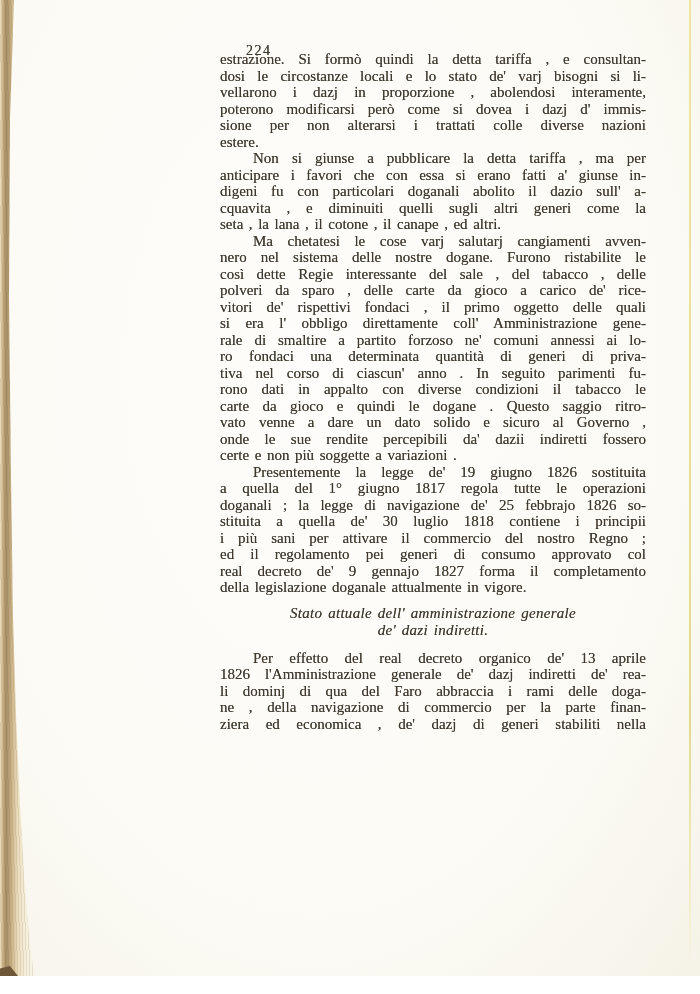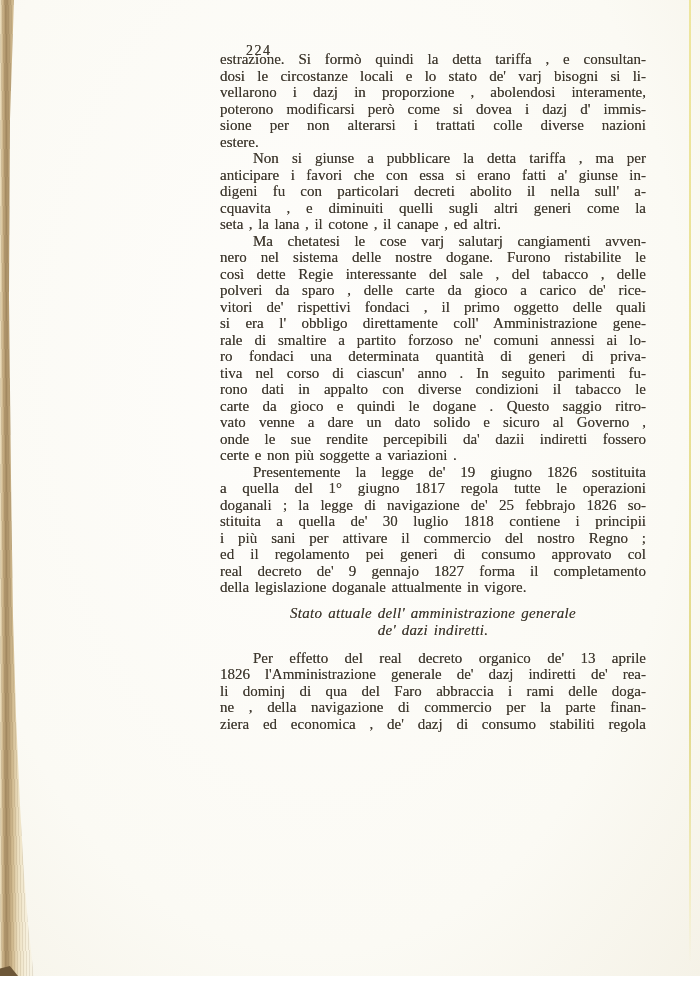--- a/index.html
+++ b/index.html
@@ -79,21 +79,21 @@
         <div class="line just">estrazione. Si formò quindi la detta tariffa , e consultan-</div>
         <div class="line just">dosi le circostanze locali e lo stato de' varj bisogni si li-</div>
         <div class="line just">vellarono i dazj in proporzione , abolendosi interamente,</div>
         <div class="line just">poterono modificarsi però come si dovea i dazj d' immis-</div>
         <div class="line just">sione per non alterarsi i trattati colle diverse nazioni</div>
         <div class="line">estere.</div>
       </div>
       <div class="paragraph">
         <div class="line just indent">Non si giunse a pubblicare la detta tariffa , ma per</div>
         <div class="line just">anticipare i favori che con essa si erano fatti a' giunse in-</div>
-        <div class="line just">digeni fu con particolari decreti abolito il nella sull' a-</div>
+        <div class="line just">digeni fu con particolari doganali abolito il dazio sull' a-</div>
         <div class="line just">cquavita , e diminuiti quelli sugli altri generi come la</div>
         <div class="line">seta , la lana , il cotone , il canape , ed altri.</div>
       </div>
       <div class="paragraph">
         <div class="line just indent">Ma chetatesi le cose varj salutarj cangiamenti avven-</div>
         <div class="line just">nero nel sistema delle nostre dogane. Furono ristabilite le</div>
         <div class="line just">così dette Regie interessante del sale , del tabacco , delle</div>
         <div class="line just">polveri da sparo , delle carte da gioco a carico de' rice-</div>
         <div class="line just">vitori de' rispettivi fondaci , il primo oggetto delle quali</div>
         <div class="line just">si era l' obbligo direttamente coll' Amministrazione gene-</div>
@@ -118,16 +118,16 @@
       </div>
       <div class="heading">
         <div class="line">Stato attuale dell' amministrazione generale</div>
         <div class="line">de' dazi indiretti.</div>
       </div>
       <div class="paragraph">
         <div class="line just indent">Per effetto del real decreto organico de' 13 aprile</div>
         <div class="line just">1826 l'Amministrazione generale de' dazj indiretti de' rea-</div>
         <div class="line just">li dominj di qua del Faro abbraccia i rami delle doga-</div>
         <div class="line just">ne , della navigazione di commercio per la parte finan-</div>
-        <div class="line just">ziera ed economica , de' dazj di consumo stabiliti regola</div>
+        <div class="line just">ziera ed economica , de' dazj di generi stabiliti nella</div>
       </div>
     </div>
 </div>
 
 </body></html>

